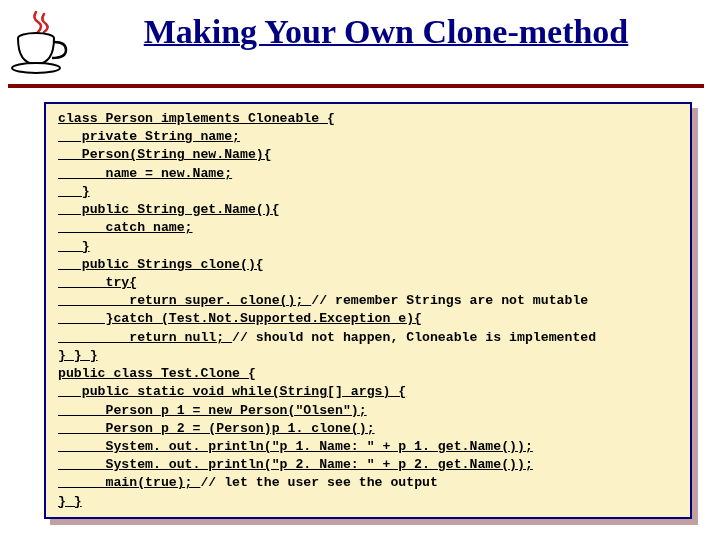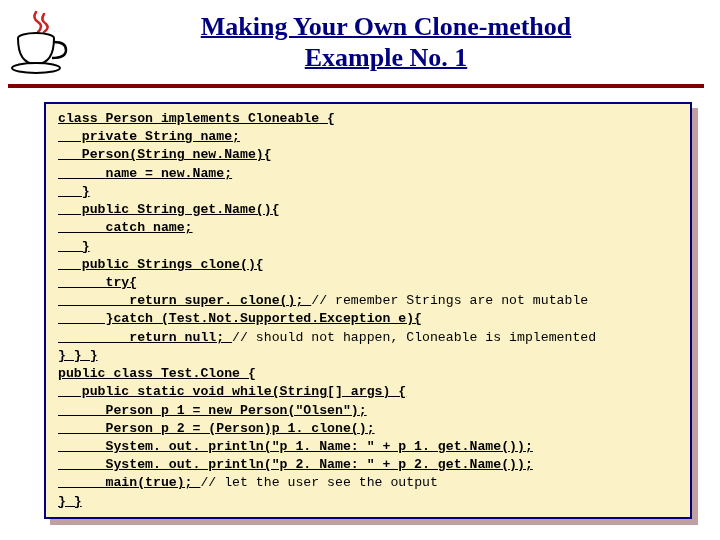--- a/index.html
+++ b/index.html
@@ -21,21 +21,21 @@
     width: 60px;
     height: 72px;
     flex-shrink: 0;
   }
   .title-block {
     flex: 1;
     text-align: center;
     margin-top: 4px;
   }
   .title-line {
-    font-size: 26px;
+    font-size: 34px;
     font-weight: bold;
     color: #000080;
     line-height: 1.18;
     text-decoration: underline;
     text-decoration-color: #000080;
     text-decoration-thickness: 2px;
   }
   .red-rule {
     border: none;
     border-top: 4px solid #800000;
@@ -60,39 +60,38 @@
     background: #fbf3c7;
     border: 2px solid #000080;
     padding: 6px 12px 6px 12px;
     font-family: "Courier New", monospace;
     font-size: 13.2px;
     line-height: 1.38;
     color: #000;
     white-space: pre;
   }
   .kw { font-weight: bold; text-decoration: underline; }
-  .cm { font-weight: normal; }
+  .cm { font-weight: bold; }
 </style>
 </head>
 <body>
 
 <div class="header">
   <div class="logo">
     <svg viewBox="0 0 60 72" width="60" height="72">
       <path d="M28 4 Q24 10 30 14 Q36 18 30 24" stroke="#cc2222" stroke-width="2.5" fill="none" stroke-linecap="round"></path>
       <path d="M36 6 Q32 12 38 16 Q42 20 36 24" stroke="#cc2222" stroke-width="2.5" fill="none" stroke-linecap="round"></path>
       <ellipse cx="28" cy="30" rx="18" ry="5" fill="#fff" stroke="#000" stroke-width="2"></ellipse>
       <path d="M10 30 Q10 56 28 56 Q46 56 46 30" fill="#fff" stroke="#000" stroke-width="2"></path>
       <path d="M46 34 Q58 34 58 42 Q58 50 44 50" fill="none" stroke="#000" stroke-width="2.5"></path>
       <ellipse cx="28" cy="60" rx="24" ry="5" fill="#fff" stroke="#000" stroke-width="2"></ellipse>
     </svg>
   </div>
   <div class="title-block">
     <div class="title-line">Making Your Own Clone-method</div>
-    <div class="title-line">Example No. 1</div>
   </div>
 </div>
 
 <hr class="red-rule">
 
 <div class="code-box-wrap">
   <div class="code-shadow"></div>
   <div class="code-box"><span class="kw">class Person implements Cloneable {</span>
 <span class="kw">   private String name;</span>
 <span class="kw">   Person(String new.Name){</span>

